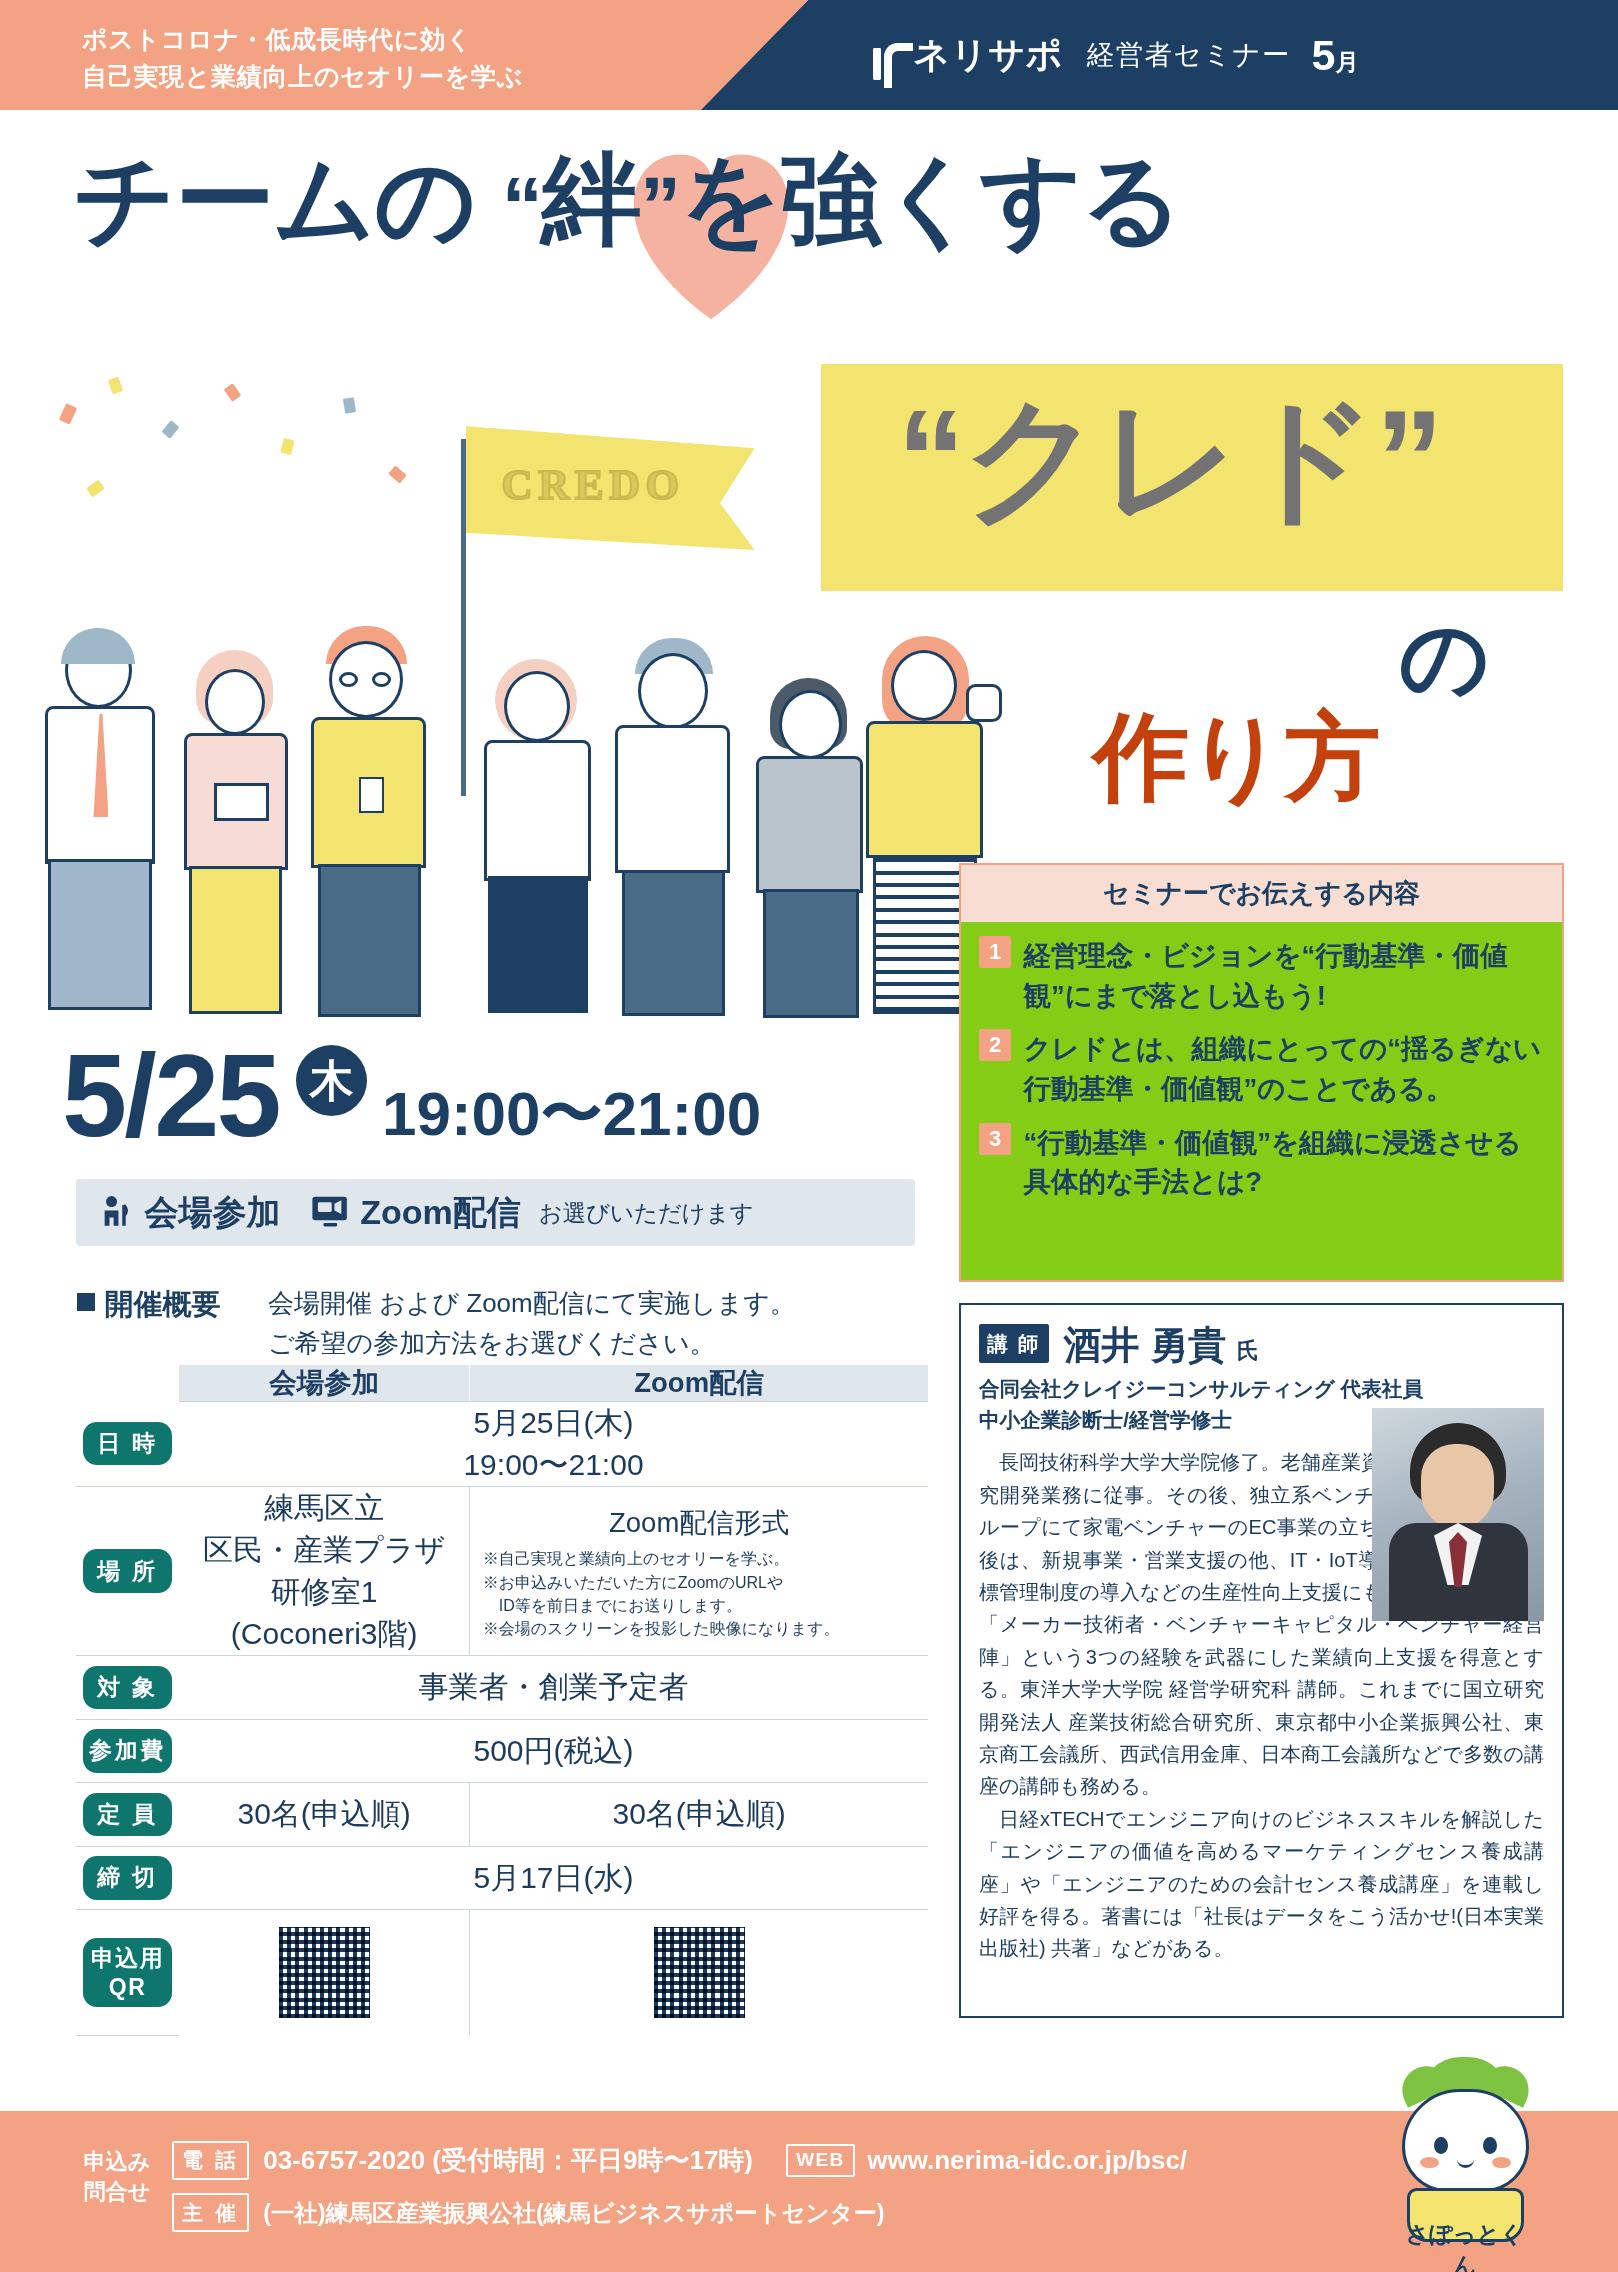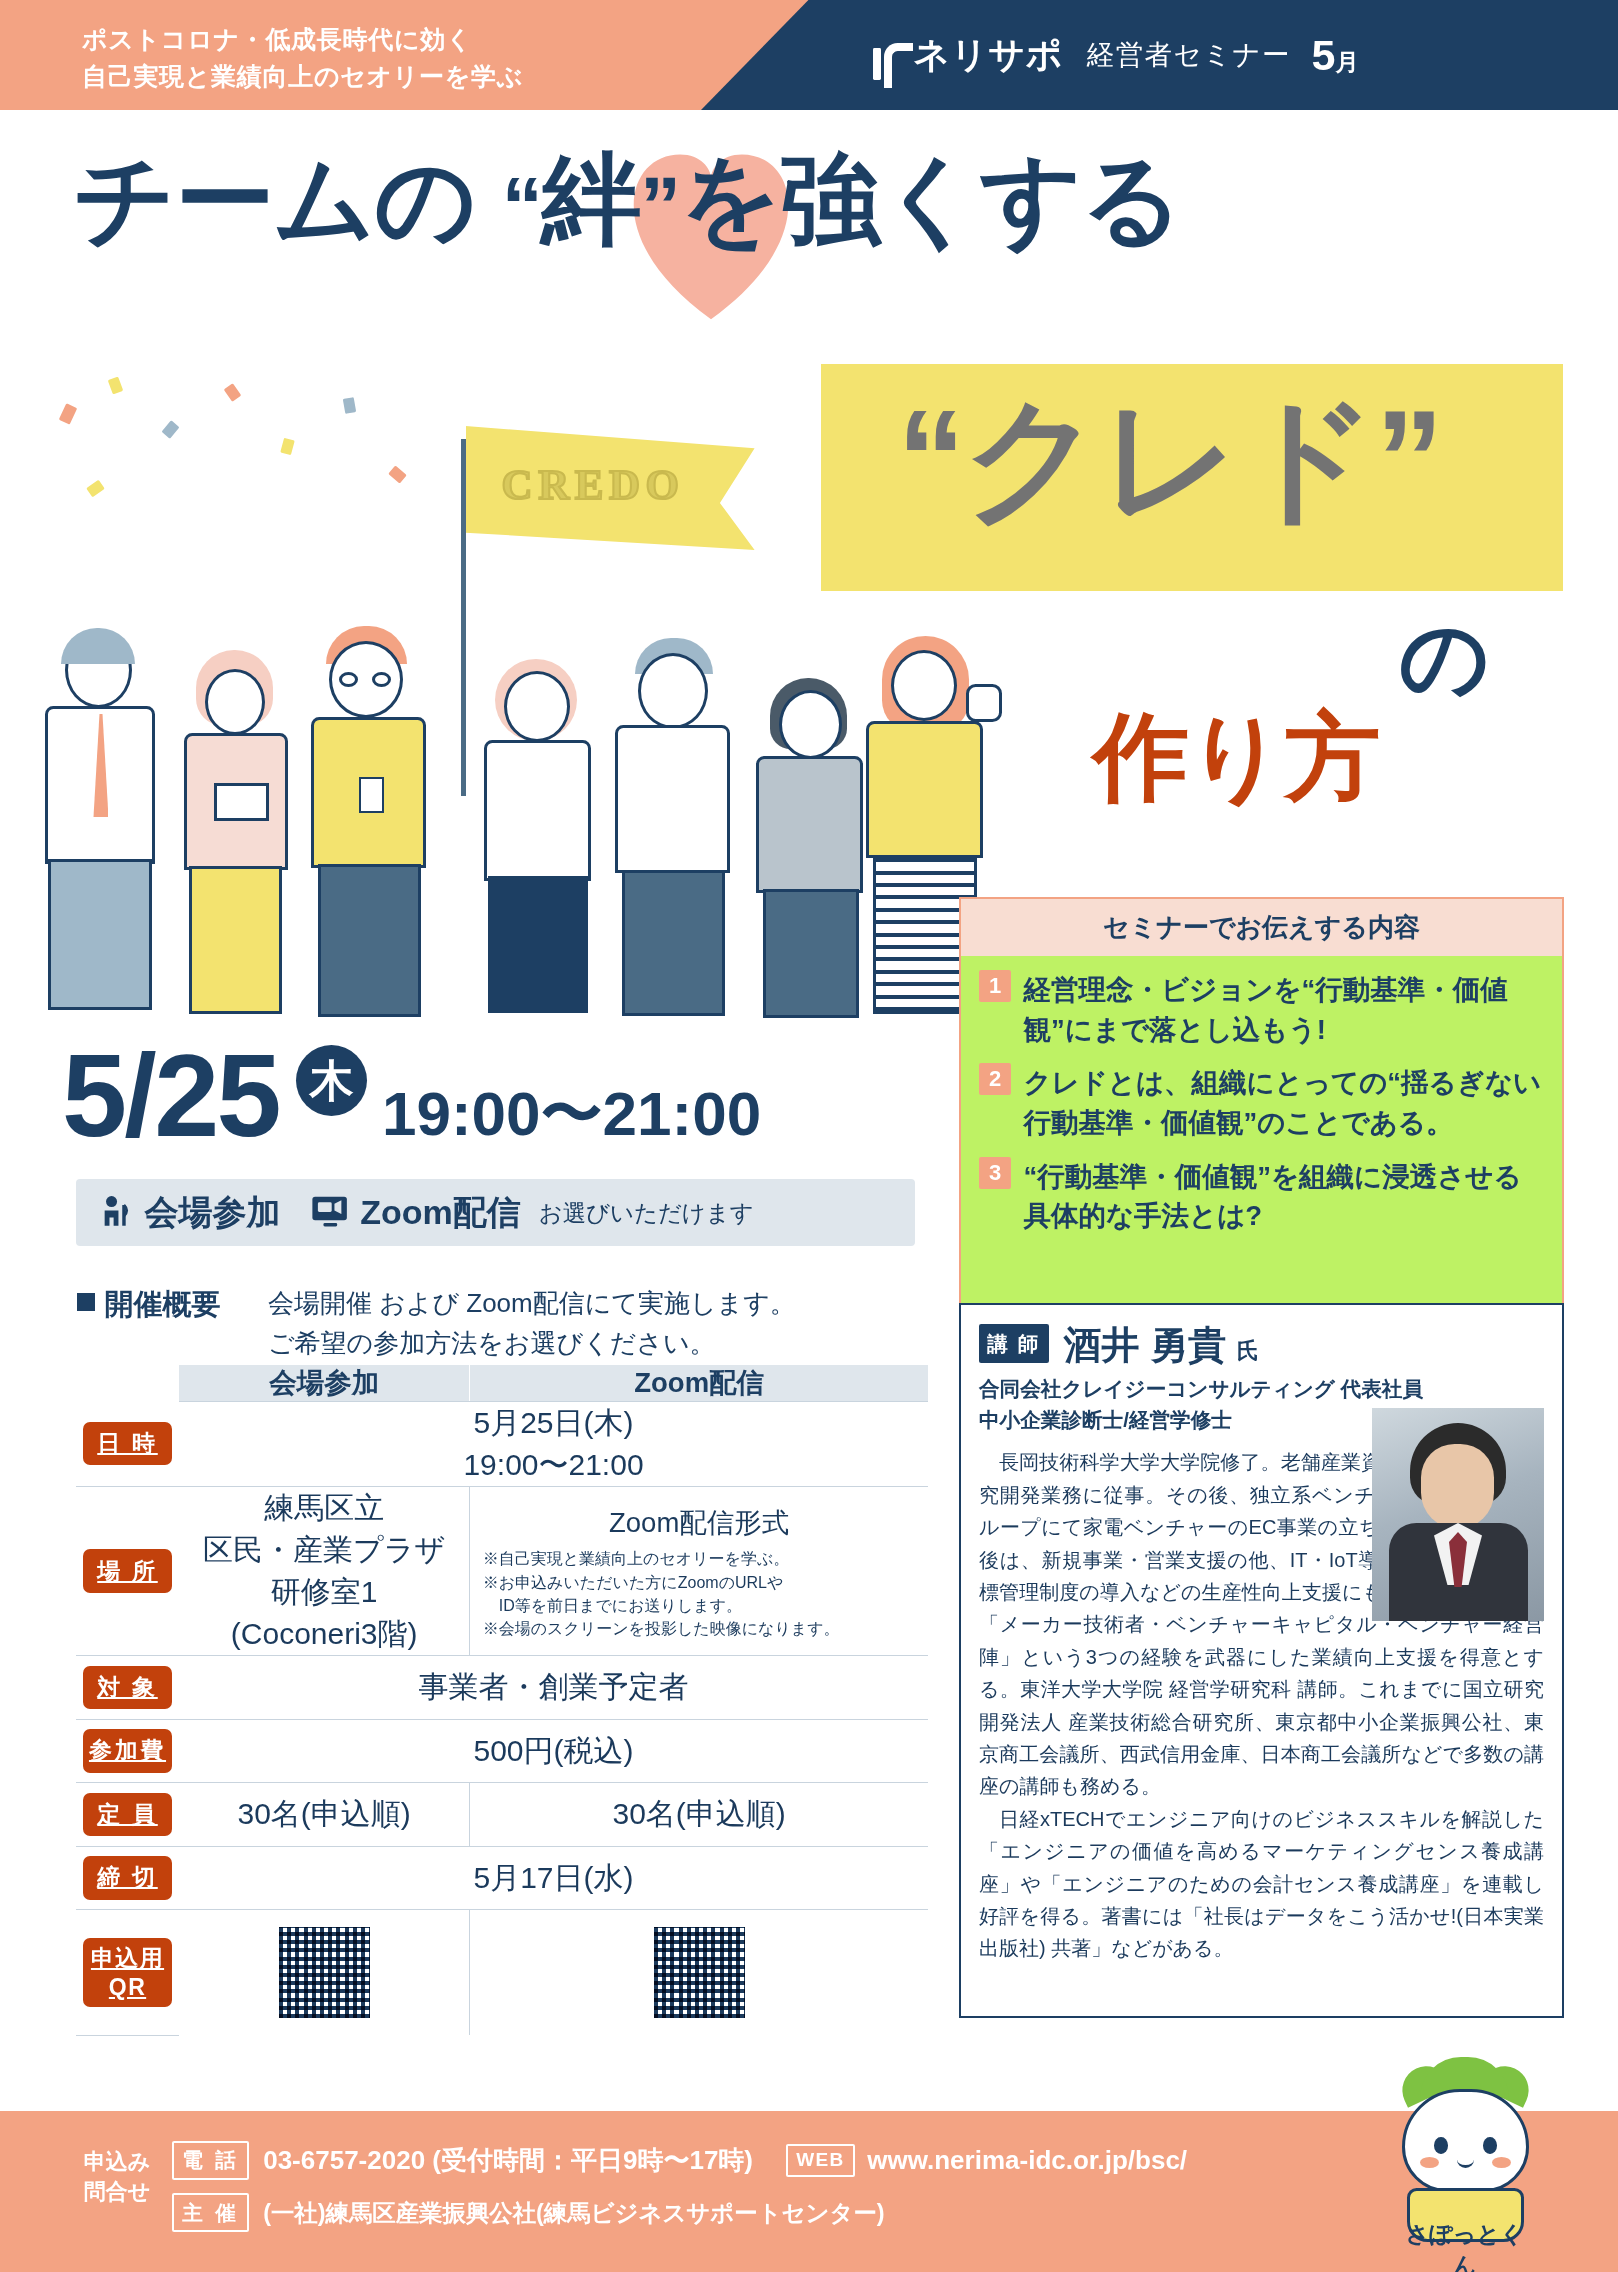--- a/index.html
+++ b/index.html
@@ -143,24 +143,23 @@
   }
 
   
   .tbl { position:absolute; top:1365px; left:76px; width:852px; }
   .tbl table { border-collapse:collapse; width:100%; }
   .tbl td, .tbl th { border-bottom:1.4px solid #c9d4de; padding:0; }
   .lab-cell {
     width:103px; text-align:center; vertical-align:middle;
   }
   .lab {
-    display:block; background:#c2410c; color:#fff; font-size:23px;
-    padding:6.2px 0; margin:9.6px 6.9px; border-radius:7px; font-weight:bold;
+    display:block; background:#0f766e; color:#fff; font-size:23px;
+    padding:6.2px 0; margin:9.6px 6.9px; border-radius:14px; font-weight:bold;
     letter-spacing:2.7px;
-    text-decoration:underline;
   }
   .lab.two { line-height:1.25; letter-spacing:1.4px; }
   .hdr-cell {
     background:#dfe6ec; color:#1d3f63; font-size:27.5px; font-weight:bold;
     text-align:center; padding:11px 0; border-bottom:1.4px solid #c9d4de;
   }
   .hdr-sep { border-left:1.4px solid #ffffff; }
   .cell { text-align:center; font-size:27.5px; padding:12.4px 6.9px; vertical-align:middle; }
   .cell.big { font-size:30px; line-height:1.4; }
   .cell-note { font-size:16px; line-height:1.45; text-align:left; padding:4.1px 12.4px 9.6px; }
@@ -169,22 +168,22 @@
     width:103px; height:103px; margin:11px auto;
     background:
       repeating-linear-gradient(90deg,#1b3a5c 0 4.1px,#fff 4.1px 8.2px),
       repeating-linear-gradient(0deg,#1b3a5c 0 4.1px,#fff 4.1px 8.2px);
     background-blend-mode:multiply;
     border:6.9px solid #fff; outline:0;
   }
 
   
   .sem-box {
-    position:absolute; top:897px; left:959px; width:605px; height:419px;
-    border:2.1px solid #f3a383; background:#bef264;
+    position:absolute; top:863px; left:959px; width:605px; height:419px;
+    border:2.1px solid #f3a383; background:#84cc16;
   }
   .sem-head {
     background:#f8ddd2; color:#1d3f63; font-size:26px; font-weight:bold;
     text-align:center; padding:11px 0;
   }
   .sem-item { display:flex; padding:13.7px 18px 0 18px; }
   .sem-num {
     flex:none; width:32px; height:32px; background:#f3a383; color:#fff;
     font-size:22px; font-weight:bold; text-align:center; line-height:32px;
     margin-right:12.4px; border-radius:2.1px;

